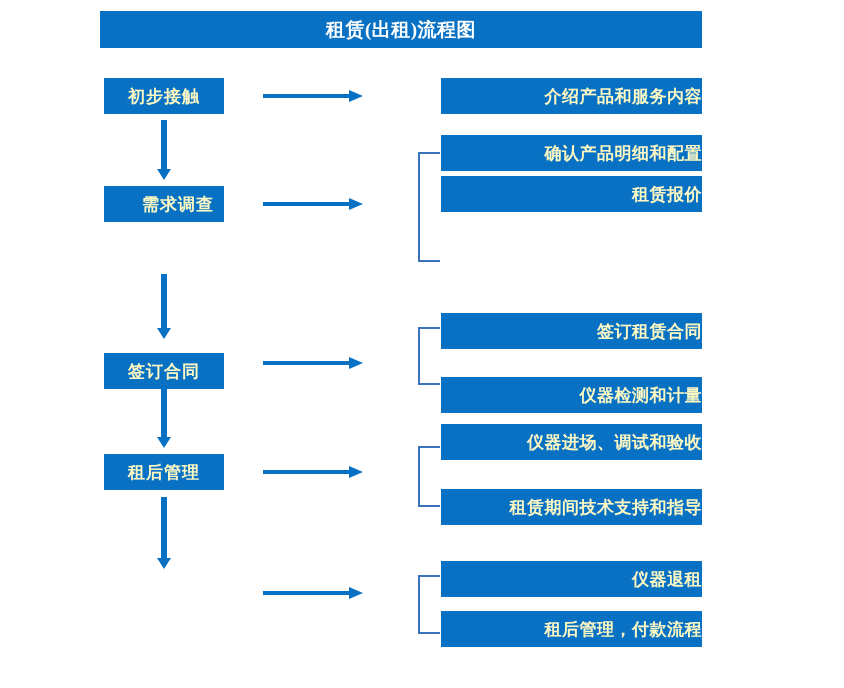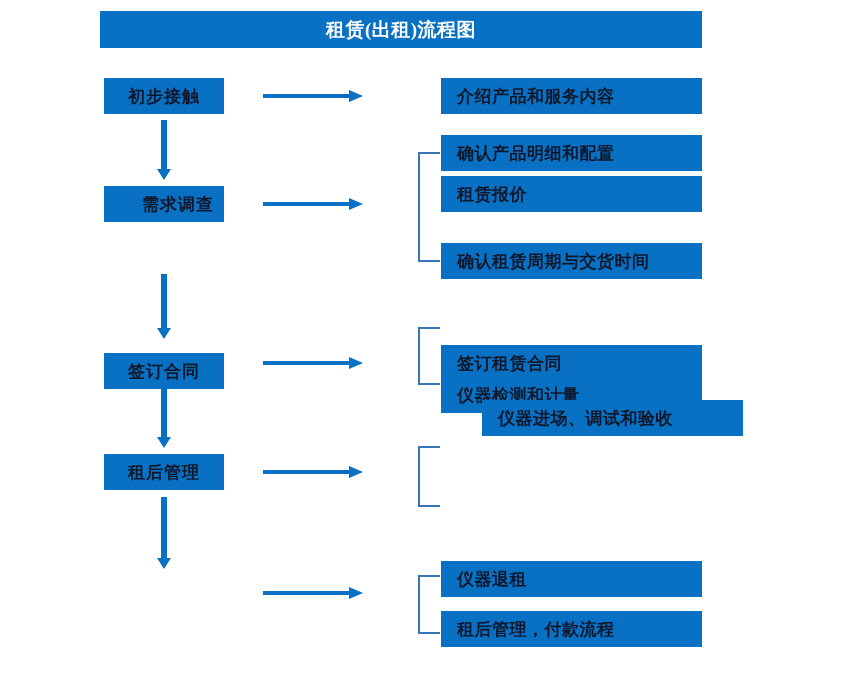--- a/index.html
+++ b/index.html
@@ -33,41 +33,41 @@
     display: flex;
     align-items: center;
     justify-content: center;
     letter-spacing: 0.5px;
   }
 
   
   .node {
     position: absolute;
     background: #0871c4;
-    color: #0f172a;
+    color: #fef9c3;
     font-weight: bold;
     display: flex;
     align-items: center;
     box-sizing: border-box;
   }
   .node-left {
     left: 104px;
     width: 120px;
     height: 36px;
     font-size: 17px;
     justify-content: center;
     letter-spacing: 1px;
   }
   .node-right {
     left: 441px;
     width: 261px;
     height: 36px;
     font-size: 17px;
-    justify-content: flex-start;
-    padding-left: 16px;
+    justify-content: flex-end;
+    padding-left: 4px;
     letter-spacing: 0.5px;
   }
 
   
   .h-arrow {
     position: absolute;
     left: 263px;
     width: 100px;
     height: 12px;
   }
@@ -159,41 +159,38 @@
   </div>
 
   <div class="bracket" style="top:152px; height:110px;"></div>
 
   <div class="node node-right" style="top:135px;">
     <span>确认产品明细和配置</span>
   </div>
   <div class="node node-right" style="top:176px;">
     <span>租赁报价</span>
   </div>
-  <div class="node node-right" style="top:243px;">
-    <span>确认租赁周期与交货时间</span>
-  </div>
 
   <div class="v-arrow" style="top:274px; height:65px;">
     <span class="shaft" style="height:54px;"></span>
     <span class="head" style="top:54px;"></span>
   </div>
 
   <div class="node node-left" style="top:353px;">
     <span>签订合同</span>
   </div>
 
   <div class="h-arrow" style="top:357px;">
     <span class="shaft"></span>
     <span class="head"></span>
   </div>
 
   <div class="bracket" style="top:327px; height:58px;"></div>
 
-  <div class="node node-right" style="top:313px;margin-top:32px;">
+  <div class="node node-right" style="top:313px;">
     <span>签订租赁合同</span>
   </div>
   <div class="node node-right" style="top:377px;">
     <span>仪器检测和计量</span>
   </div>
 
   <div class="v-arrow" style="top:386px; height:62px;">
     <span class="shaft" style="height:51px;"></span>
     <span class="head" style="top:51px;"></span>
   </div>
@@ -202,22 +199,25 @@
     <span>租后管理</span>
   </div>
 
   <div class="h-arrow" style="top:466px;">
     <span class="shaft"></span>
     <span class="head"></span>
   </div>
 
   <div class="bracket" style="top:446px; height:61px;"></div>
 
-  <div class="node node-right" style="top:400px;margin-left:41px;">
+  <div class="node node-right" style="top:424px;">
     <span>仪器进场、调试和验收</span>
+  </div>
+  <div class="node node-right" style="top:489px;">
+    <span>租赁期间技术支持和指导</span>
   </div>
 
   <div class="v-arrow" style="top:497px; height:72px;">
     <span class="shaft" style="height:61px;"></span>
     <span class="head" style="top:61px;"></span>
   </div>
 
 
   <div class="h-arrow" style="top:587px;">
     <span class="shaft"></span>

